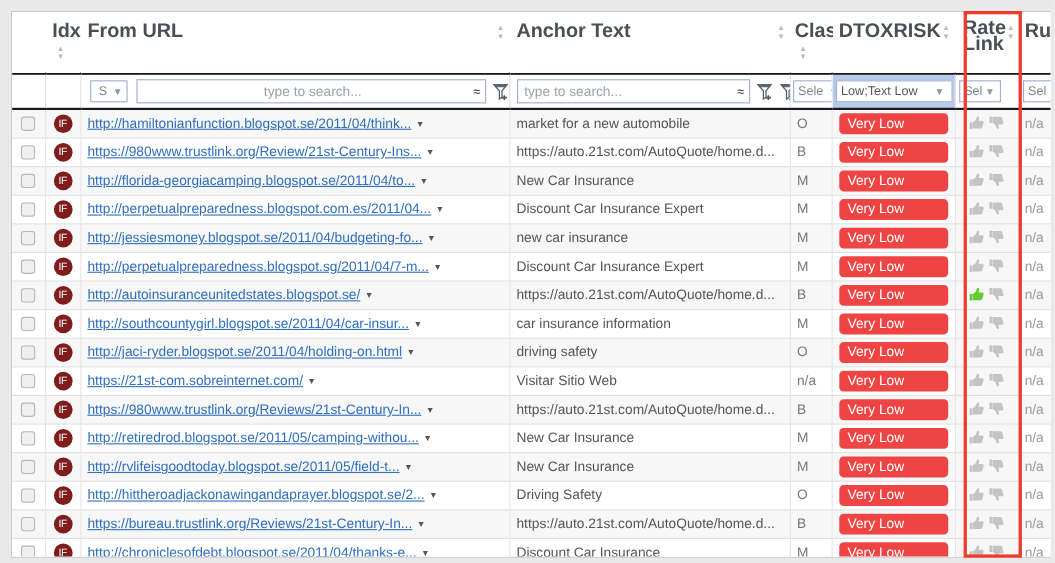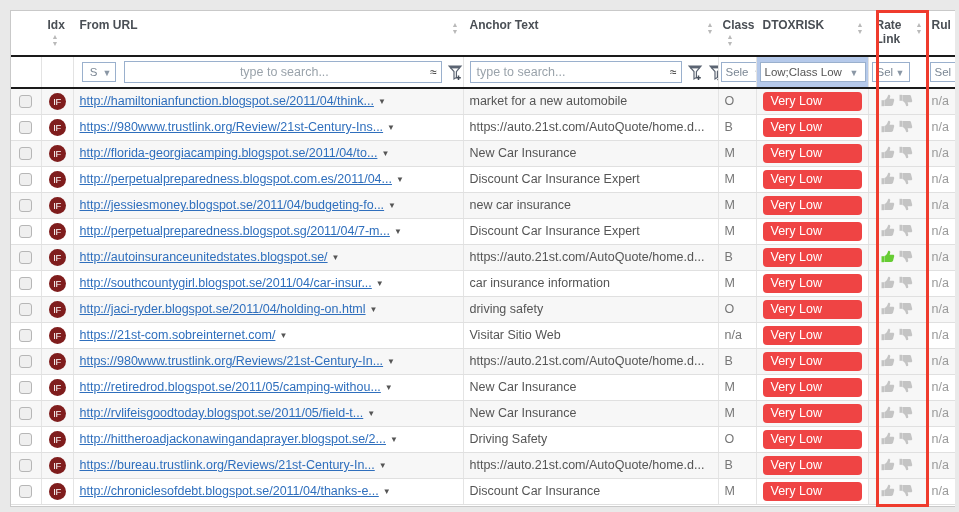--- a/index.html
+++ b/index.html
@@ -37,21 +37,21 @@
     border-collapse: collapse;
     table-layout: fixed;
     width: 960px;
     background: #fff;
   }
   
   thead th {
     background: #ffffff;
     font-weight: bold;
     color: #4a4f55;
-    font-size: 12px;
+    font-size: 18px;
     text-align: left;
     vertical-align: top;
     padding: 7px 4px 6px 6px;
     border-bottom: 2px solid #1a1a1a;
     border-right: 1px solid #ffffff;
     height: 45px;
     box-sizing: border-box;
     position: relative;
     white-space: normal;
   }
@@ -315,21 +315,21 @@
                 <path d="M1 2 L13 2 L8.4 7.6 L8.4 13.5 L6 15 L6 7.6 Z" fill="none" stroke="#5b6472" stroke-width="1.2"></path>
                 <path d="M2 3.2 L12 3.2" stroke="#5b6472" stroke-width="2.4"></path>
                 <path d="M8.6 11.8 L12.8 16 M12.8 11.8 L8.6 16" stroke="#4a525e" stroke-width="1.5"></path>
               </svg>
             </span>
           </td>
           <td style="padding:0 2px;">
             <span class="mini-select sel-md"><span class="cap">Sele</span><span class="caret">▼</span></span>
           </td>
           <td class="hl" style="padding:0 3px;">
-            <span class="mini-select sel-wide"><span class="cap">Low;Class Low</span><span class="caret">▼</span></span>
+            <span class="mini-select sel-wide"><span class="cap">Low;Text Low</span><span class="caret">▼</span></span>
           </td>
           <td style="padding:0 3px;">
             <span class="mini-select sel-sm" style="width:38px;"><span class="cap" style="width:16px;">Sel</span><span class="caret">▼</span></span>
           </td>
           <td style="padding:0 3px;">
             <span class="mini-select sel-sm" style="width:38px;"><span class="cap" style="width:16px;">Sel</span><span class="caret">▼</span></span>
           </td>
         </tr>
       </thead>
 

